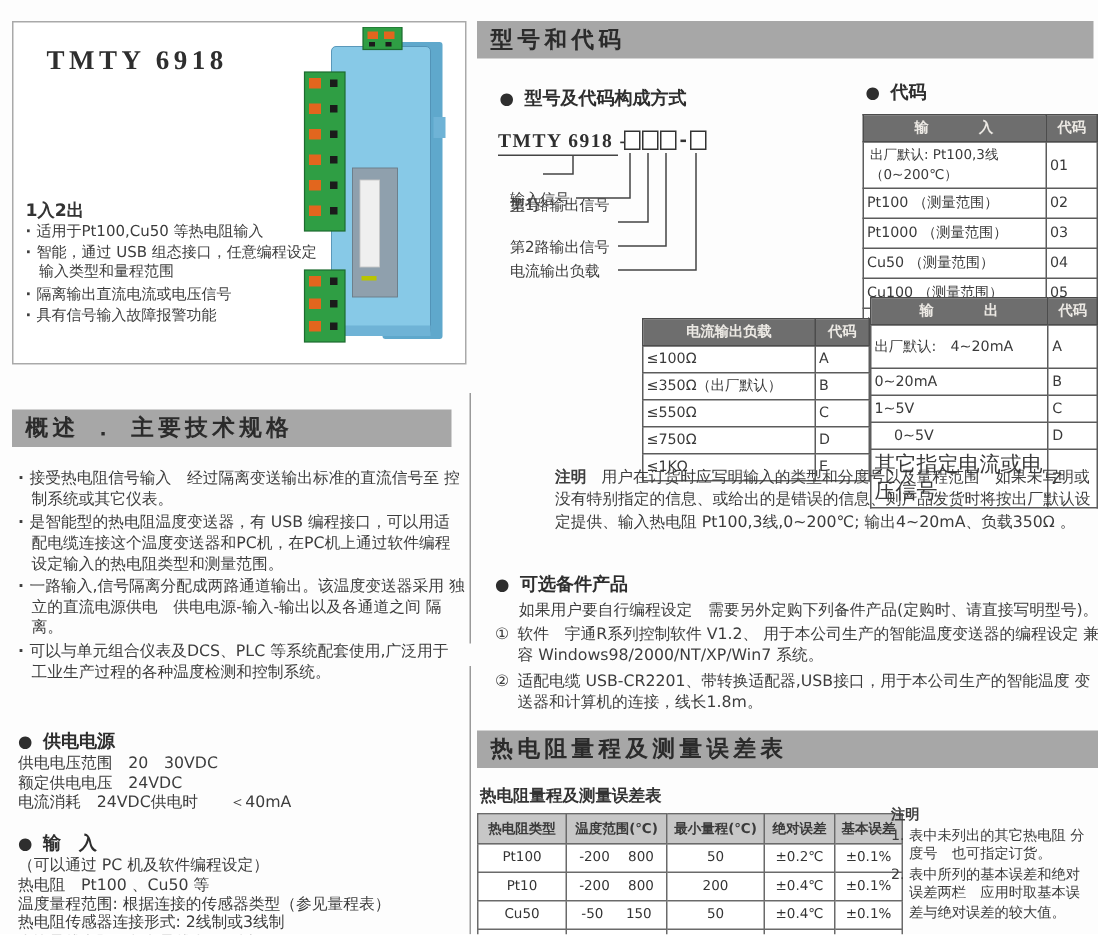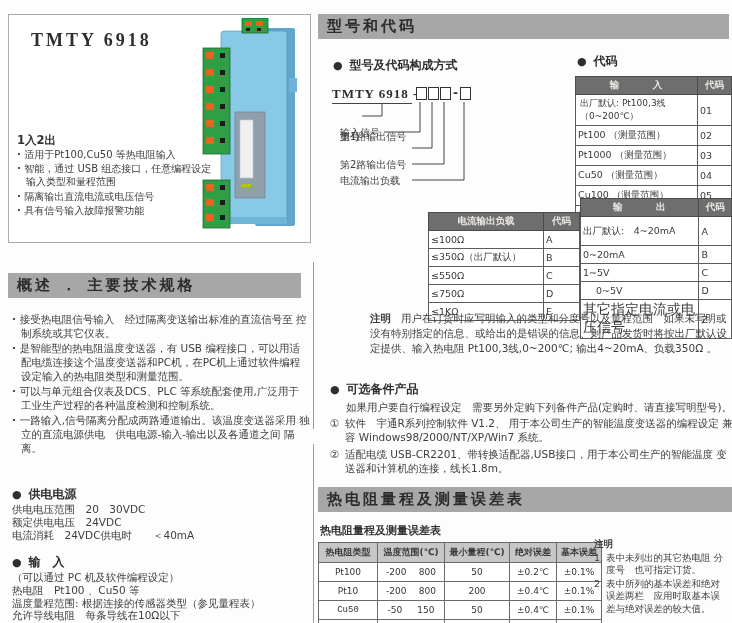--- a/index.html
+++ b/index.html
@@ -139,36 +139,37 @@
       <div class="pb-feature">隔离输出直流电流或电压信号</div>
       <div class="pb-feature">具有信号输入故障报警功能</div>
     </div>
   </div>
 
   <div class="abs secbar overview-bar">概述 ． 主要技术规格</div>
 
   <div class="abs overview-list">
     <div class="ov-item">接受热电阻信号输入　经过隔离变送输出标准的直流信号至 控制系统或其它仪表。</div>
     <div class="ov-item">是智能型的热电阻温度变送器，有 USB 编程接口，可以用适 配电缆连接这个温度变送器和PC机，在PC机上通过软件编程 设定输入的热电阻类型和测量范围。</div>
+    <div class="ov-item">一路输入,信号隔离分配成两路通道输出。该温度变送器采用 独立的直流电源供电　供电电源-输入-输出以及各通道之间 隔离。</div>
     <div class="ov-item">可以与单元组合仪表及DCS、PLC 等系统配套使用,广泛用于 工业生产过程的各种温度检测和控制系统。</div>
-    <div class="ov-item">一路输入,信号隔离分配成两路通道输出。该温度变送器采用 独立的直流电源供电　供电电源-输入-输出以及各通道之间 隔离。</div>
   </div>
 
   <div class="abs" style="left:12px;top:486px;">
     <div class="bullet-head"><span class="dot">●</span><span>供电电源</span></div>
     <div class="spec-line">供电电压范围　20　30VDC</div>
     <div class="spec-line">额定供电电压　24VDC</div>
     <div class="spec-line">电流消耗　24VDC供电时　　＜40mA</div>
   </div>
 
   <div class="abs" style="left:12px;top:554px;">
     <div class="bullet-head"><span class="dot">●</span><span>输　入</span></div>
     <div class="spec-line">（可以通过 PC 机及软件编程设定）</div>
     <div class="spec-line">热电阻　Pt100 、Cu50 等</div>
     <div class="spec-line">温度量程范围: 根据连接的传感器类型（参见量程表）</div>
+    <div class="spec-line">热电阻传感器连接形式: 2线制或3线制</div>
     <div class="spec-line">允许导线电阻　每条导线在10Ω以下</div>
   </div>
 
   <div class="abs vline" style="left:313px;top:262px;height:167px;"></div>
   <div class="abs vline" style="left:313px;top:444px;height:179px;"></div>
 
   <div class="abs secbar model-bar">型号和代码</div>
 
   <div class="abs model-sub bullet-head"><span class="dot">●</span><span>型号及代码构成方式</span></div>
 
@@ -334,21 +335,21 @@
             <div class="range-cell">
               <span>-200</span>
               <span>800</span>
             </div>
           </td>
       <td>200</td>
       <td>±0.4℃</td>
       <td>±0.1%</td>
     </tr>
     <tr>
-      <td style="height:15px;font-family:Liberation Mono, monospace;">Cu50</td>
+      <td style="height:15px;">Cu50</td>
       <td>
             <div class="range-cell">
               <span>-50</span>
               <span>150</span>
             </div>
           </td>
       <td>50</td>
       <td>±0.4℃</td>
       <td>±0.1%</td>
     </tr>

